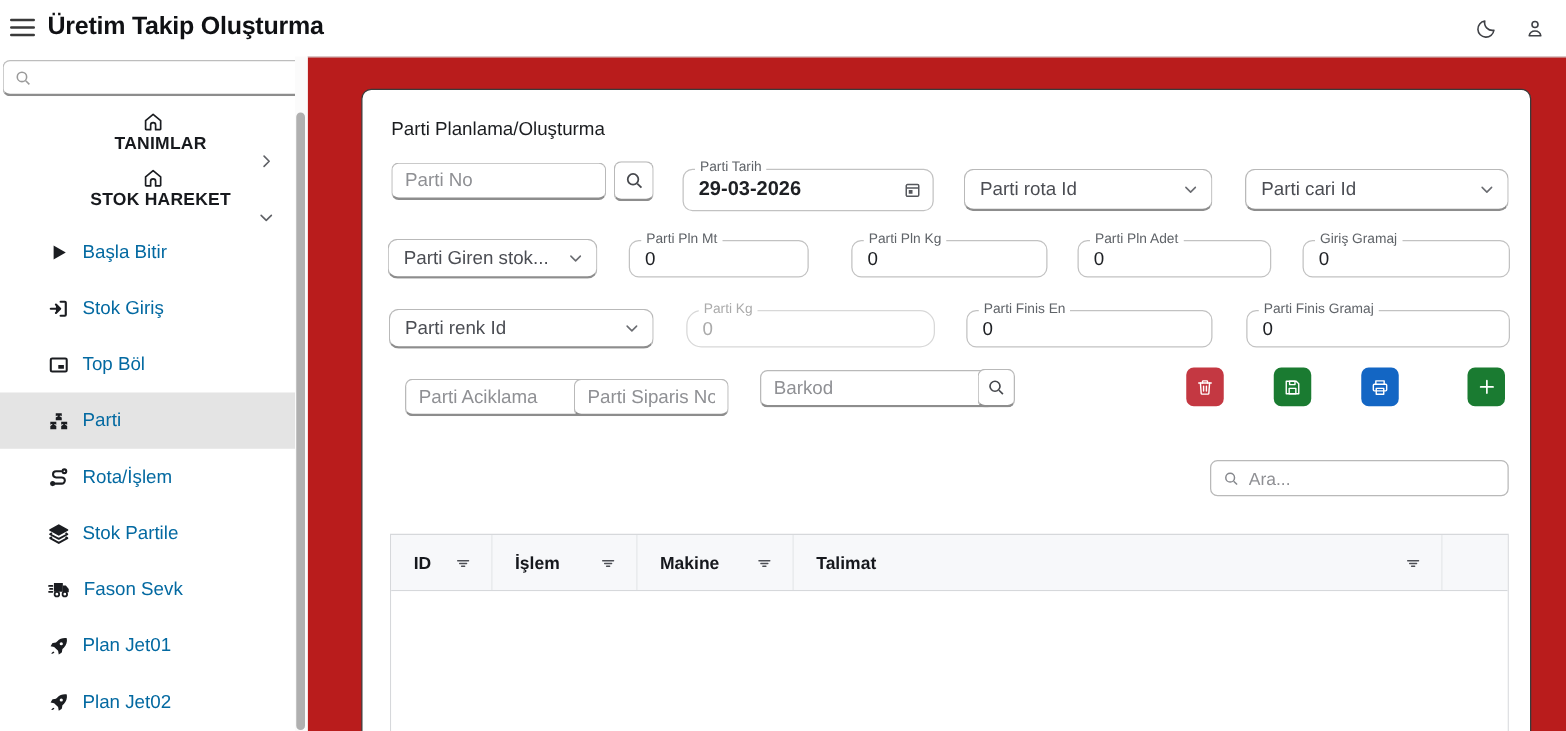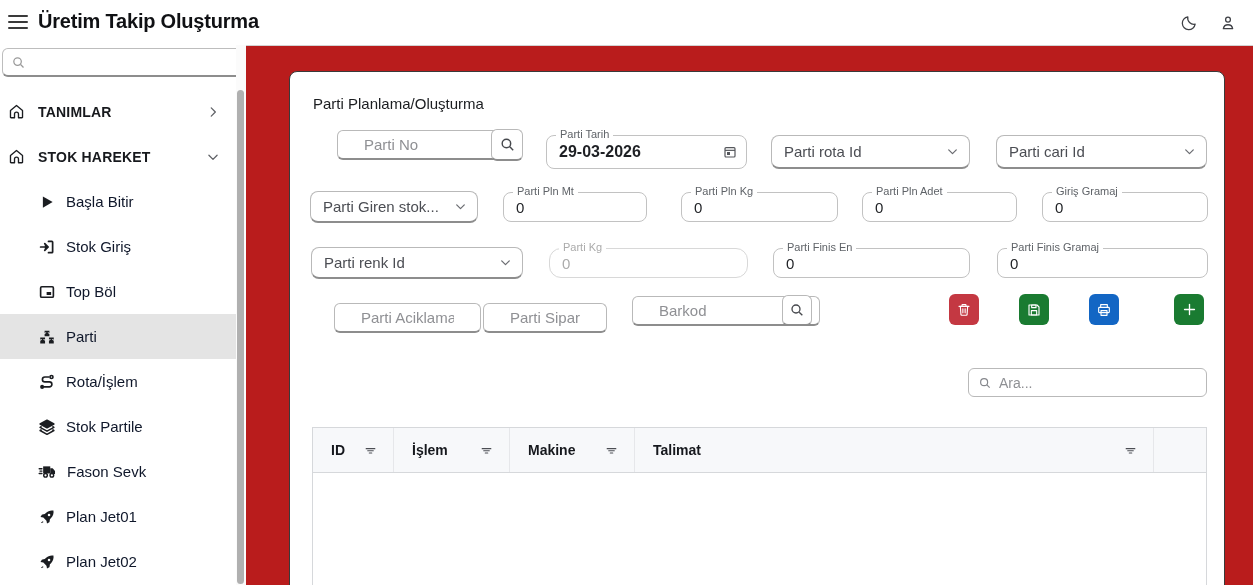--- a/index.html
+++ b/index.html
@@ -23,38 +23,38 @@
   .side-search {
     position:absolute; left:2px; top:3px; width:242px; height:29px;
     border:1px solid #bdbdbd; border-bottom:2px solid #8d8d8d; border-radius:6px;
     display:flex; align-items:center; padding:0 8px; background:#fff;
   }
   .side-search svg { color:#9a9a9a; }
   .side-search input { border:none; outline:none; flex:1; margin-left:6px; font:14px "Liberation Sans",sans-serif; background:transparent; }
   .menu { position:absolute; left:0; top:44px; width:236px; }
   .mi { height:45px; display:flex; align-items:center; cursor:pointer; }
   .mi .ic { flex:0 0 auto; color:#1b1d21; }
-  .mi.section { padding-left:8px; }
+  .mi.section { padding-left:8px;flex-direction:column; }
   .mi.section .lbl { margin-left:13px; font-size:14px; font-weight:700; color:#17191d; letter-spacing:.2px; }
   .mi.section .trail { margin-left:auto; margin-right:16px; color:#5f6166; }
   .mi.sub { padding-left:38px; }
-  .mi.sub .lbl { margin-left:10px; font-size:15px; color:#0f172a; }
+  .mi.sub .lbl { margin-left:10px; font-size:15px; color:#0369a1; }
   .mi.selected { background:#e4e4e4; }
   .sb-track { position:absolute; left:236px; top:0; width:10px; height:540px; background:#fbfbfb; }
   .sb-thumb { position:absolute; left:237px; top:45px; width:7px; height:494px; background:#b0b0b0; border-radius:4px; cursor:pointer; }
 
   
   .content { position:absolute; left:246px; top:45px; width:1007px; height:540px; background:#b91c1c; border-top:1px solid #d2d2d2; overflow:hidden; }
   .card { position:absolute; left:43px; top:25px; width:936px; height:600px; background:#fff; border:1px solid #3a3a3a; border-radius:8px; }
   .panel-title { position:absolute; left:23px; top:23px; font-size:15px; font-weight:500; color:#1b1d20; }
 
   
   .tbx {
     position:absolute; border:1px solid #b9b9b9; border-bottom:2px solid #8d8d8d; border-radius:6px;
-    padding:0 26px; font:15px "Liberation Sans",sans-serif; color:#26282c; background:#fff; outline:none;margin-left:24px;
+    padding:0 10px; font:15px "Liberation Sans",sans-serif; color:#26282c; background:#fff; outline:none;
   }
   .tbx::placeholder { color:#8f9094; }
 
   
   .icon-btn {
     position:absolute; width:32px; height:32px; background:#fff; border:1px solid #b9b9b9;
     border-bottom:2px solid #8d8d8d; border-radius:6px; display:flex; align-items:center; justify-content:center;
     color:#46484d; cursor:pointer;
   }
 
@@ -365,21 +365,21 @@
       </div>
       <div class="nfield" style="left:483px; top:176px; width:197px; height:30px;">
         <span class="nlabel">Parti Finis En</span>
         <input value="0" style="">
       </div>
       <div class="nfield" style="left:707px; top:176px; width:211px; height:30px;">
         <span class="nlabel">Parti Finis Gramaj</span>
         <input value="0" style="">
       </div>
 
-      <input class="tbx" style="left: 20px; top: 231px; width: 147px; height: 30px;" placeholder="Parti Aciklama">
+      <input class="tbx" style="left: 34px; top: 231px; width: 147px; height: 30px;" placeholder="Parti Aciklama">
       <input class="tbx" style="left: 169px; top: 231px; width: 124px; height: 30px;" placeholder="Parti Siparis No">
       <input class="tbx" style="left: 318px; top: 224px; width: 188px; height: 30px;" placeholder="Barkod">
       <div class="icon-btn" style="left:492px; top:223px; width:30px; height:31px;">
         <svg width="16" height="16" viewBox="0 0 24 24" fill="none" stroke="currentColor" stroke-width="2">
             <circle cx="10.5" cy="10.5" r="6"></circle>
             <line x1="15.3" y1="15.3" x2="20" y2="20"></line>
           </svg>
       </div>
 
       <button class="act act-del" style="left:659px; top:222px;">

